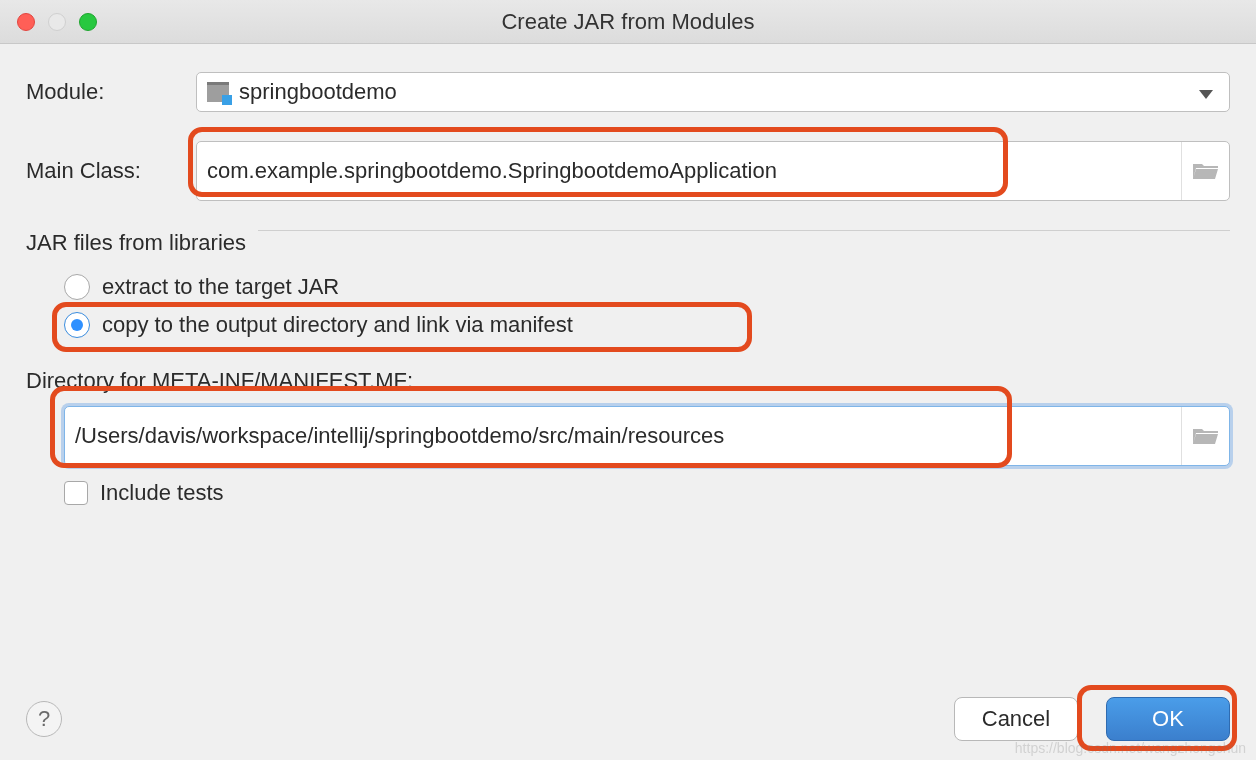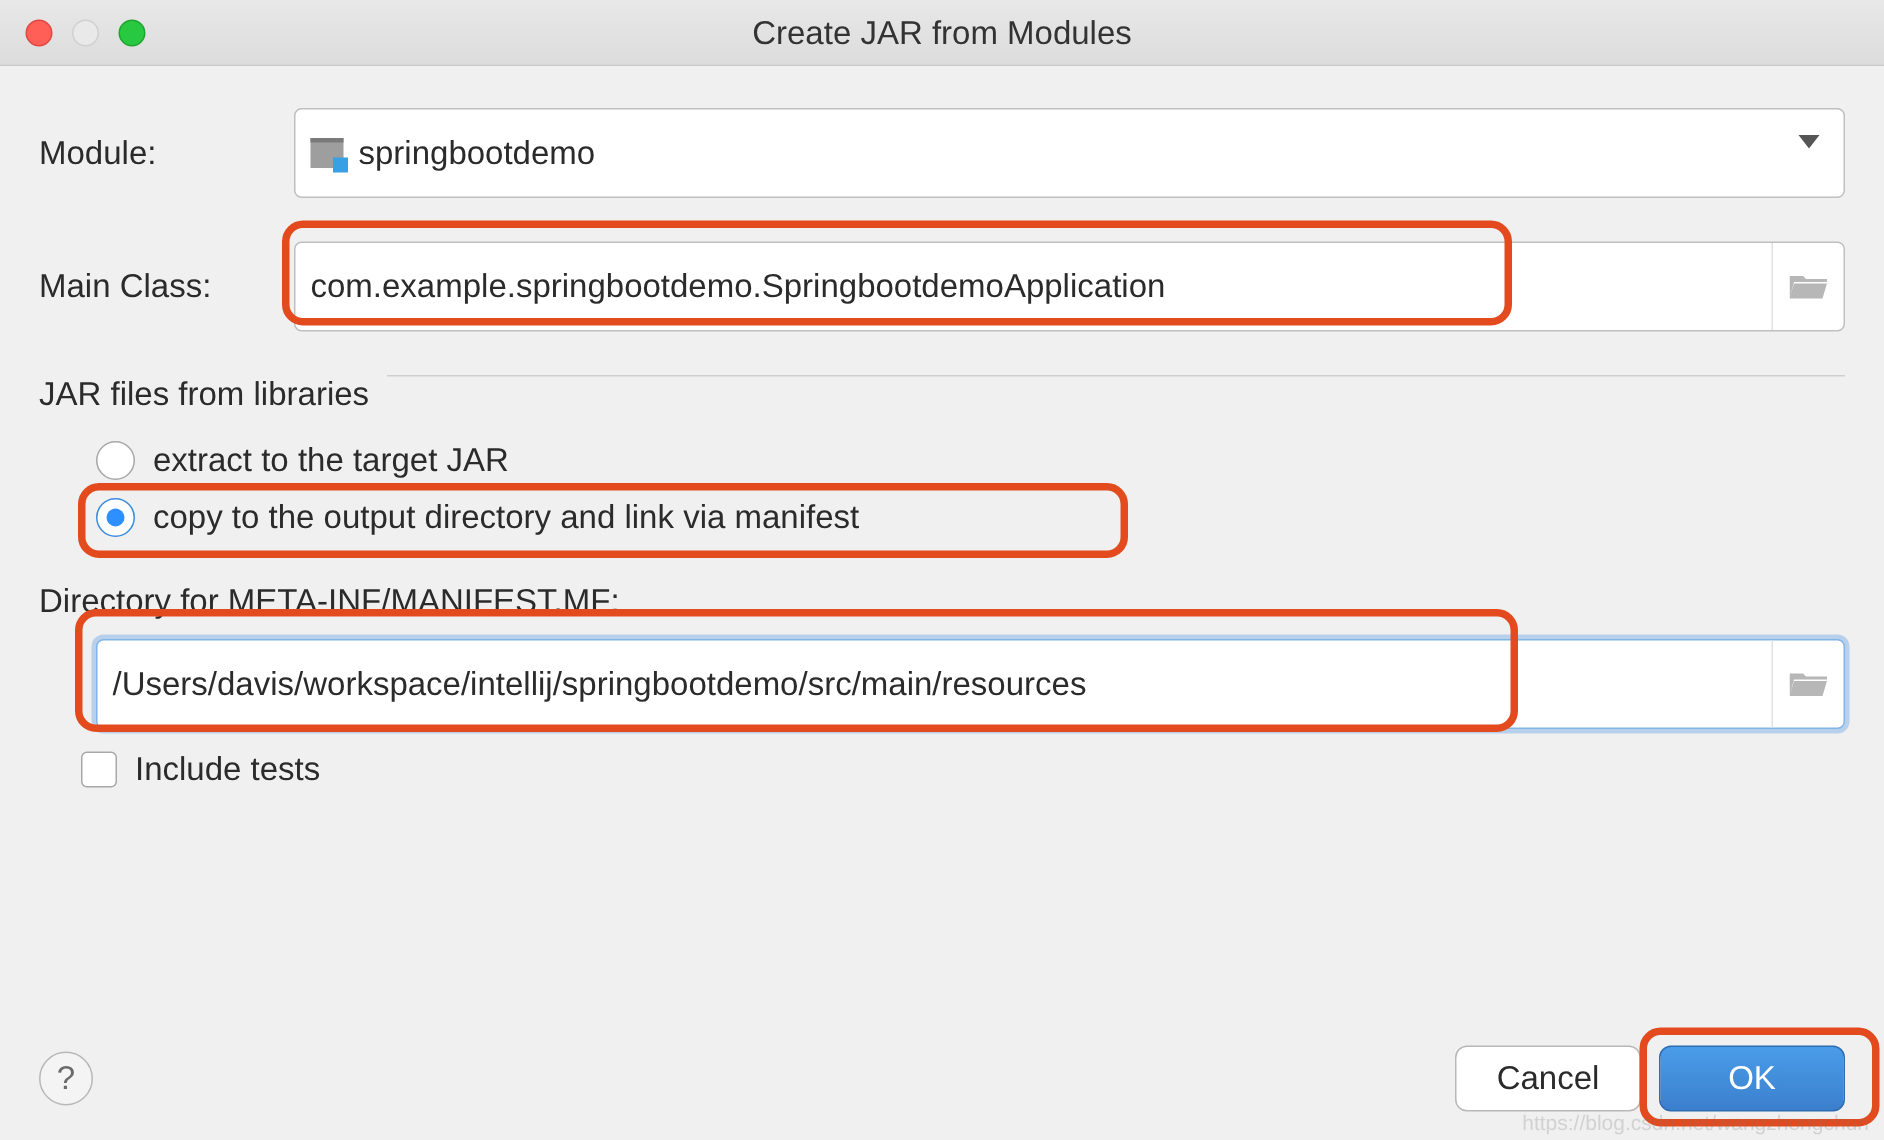--- a/index.html
+++ b/index.html
@@ -46,21 +46,21 @@
       width: 170px;
       flex-shrink: 0;
     }
     .field-col {
       flex: 1;
       position: relative;
     }
 
     .dropdown {
       width: 100%;
-      height: 60px;
+      height: 40px;
       background: #fff;
       border: 1px solid #bfbfbf;
       border-radius: 5px;
       display: flex;
       align-items: center;
       padding: 0 40px 0 10px;
       position: relative;
       cursor: pointer;
     }
     .module-icon {
@@ -136,21 +136,21 @@
 
     .dir-label {
       margin-top: 30px; margin-bottom: 12px;
     }
     .dir-field-wrap {
       padding-left: 38px; position:relative;
     }
 
     .checkbox-row {
       display:flex; align-items:center; gap:12px;
-      margin-top: 14px; margin-left:28px;
+      margin-top: 14px; margin-left:38px;
     }
     .checkbox {
       width:24px; height:24px; border:1.5px solid #a8a8a8; border-radius:4px; background:#fff; cursor:pointer;
     }
 
     .highlight {
       position:absolute;
       border: 5px solid #e34a1e;
       border-radius: 14px;
       pointer-events:none;
@@ -166,21 +166,21 @@
       width:36px; height:36px; border-radius:50%;
       border:1.5px solid #b8b8b8; background:#f4f4f4;
       display:flex; align-items:center; justify-content:center;
       font-size:22px; color:#6a6a6a; cursor:pointer;
     }
     .footer-spacer { flex:1; }
     .btn {
       height:44px; min-width:124px; padding:0 22px;
       border-radius:8px; font-size:22px; cursor:pointer;
       display:inline-flex; align-items:center; justify-content:center;
-      margin-left:12px;
+      margin-left:28px;
     }
     .btn-default {
       background:#fff; border:1.5px solid #b8b8b8; color:#2b2b2b;
     }
     .btn-primary {
       background: linear-gradient(#4a9de9, #3b7fcd);
       border:1px solid #2f6bb0; color:#fff;
     }
 
     .watermark {

